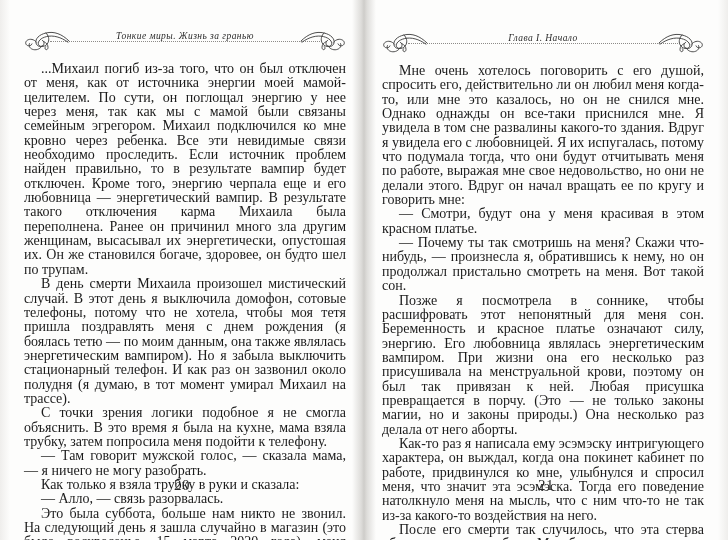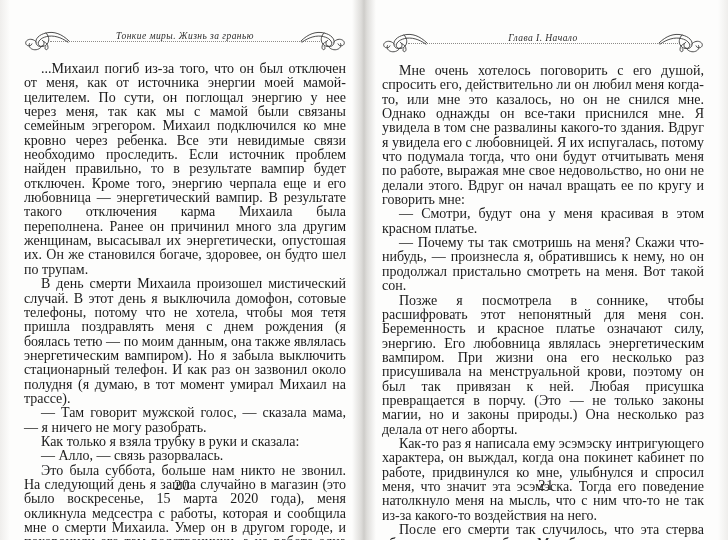--- a/index.html
+++ b/index.html
@@ -166,20 +166,21 @@
             <path d="M22 5 C24.6 7.6, 25.4 11.2, 24.2 14.2 C23.2 16.8, 21 18.4, 18.8 18.4"></path>
           </g>
           <path d="M19.6 13.4 C22.4 14.6, 24.2 17.2, 24 19.6 C23.9 21, 23 21.9, 22 21.6 C20.8 21.2, 20.6 19.6, 21.6 18.6" fill="none" stroke="#3a3a3a" stroke-width="0.9" stroke-linecap="round"></path>
         </svg>
       </div>
     </div>
 
     <div class="body-col">
       <p>...Михаил погиб из-за того, что он был отключен от меня, как от источника энергии моей мамой-целителем. По сути, он поглощал энергию у нее через меня, так как мы с мамой были связаны семейным эгрегором. Михаил подключился ко мне кровно через ребенка. Все эти невидимые связи необходимо проследить. Если источник проблем найден правильно, то в результате вампир будет отключен. Кроме того, энергию черпала еще и его любовница — энергетический вампир. В результате такого отключения карма Михаила была переполнена. Ранее он причинил много зла другим женщинам, высасывал их энергетически, опустошая их. Он же становился богаче, здоровее, он будто шел по трупам.</p>
       <p>В день смерти Михаила произошел мистический случай. В этот день я выключила домофон, сотовые телефоны, потому что не хотела, чтобы моя тетя пришла поздравлять меня с днем рождения (я боялась тетю — по моим данным, она также являлась энергетическим вампиром). Но я забыла выключить стационарный телефон. И как раз он зазвонил около полудня (я думаю, в тот момент умирал Михаил на трассе).</p>
+      <p>С точки зрения логики подобное я не смогла объяснить. В это время я была на кухне, мама взяла трубку, затем попросила меня подойти к телефону.</p>
       <p>— Там говорит мужской голос, — сказала мама, — я ничего не могу разобрать.</p>
       <p>Как только я взяла трубку в руки и сказала:</p>
       <p>— Алло, — связь разорвалась.</p>
       <p>Это была суббота, больше нам никто не звонил. На следующий день я зашла случайно в магазин (это было воскресенье, 15 марта 2020 года), меня окликнула медсестра с работы, которая и сообщила мне о смерти Михаила. Умер он в другом городе, и похоронили его там родственники, а на работе одна сотрудница однажды услышала дыхание, хотя вокруг никого не было.</p>
     </div>
 
     <div class="folio">20</div>
   </div>
 
   <div class="gutter"></div>

